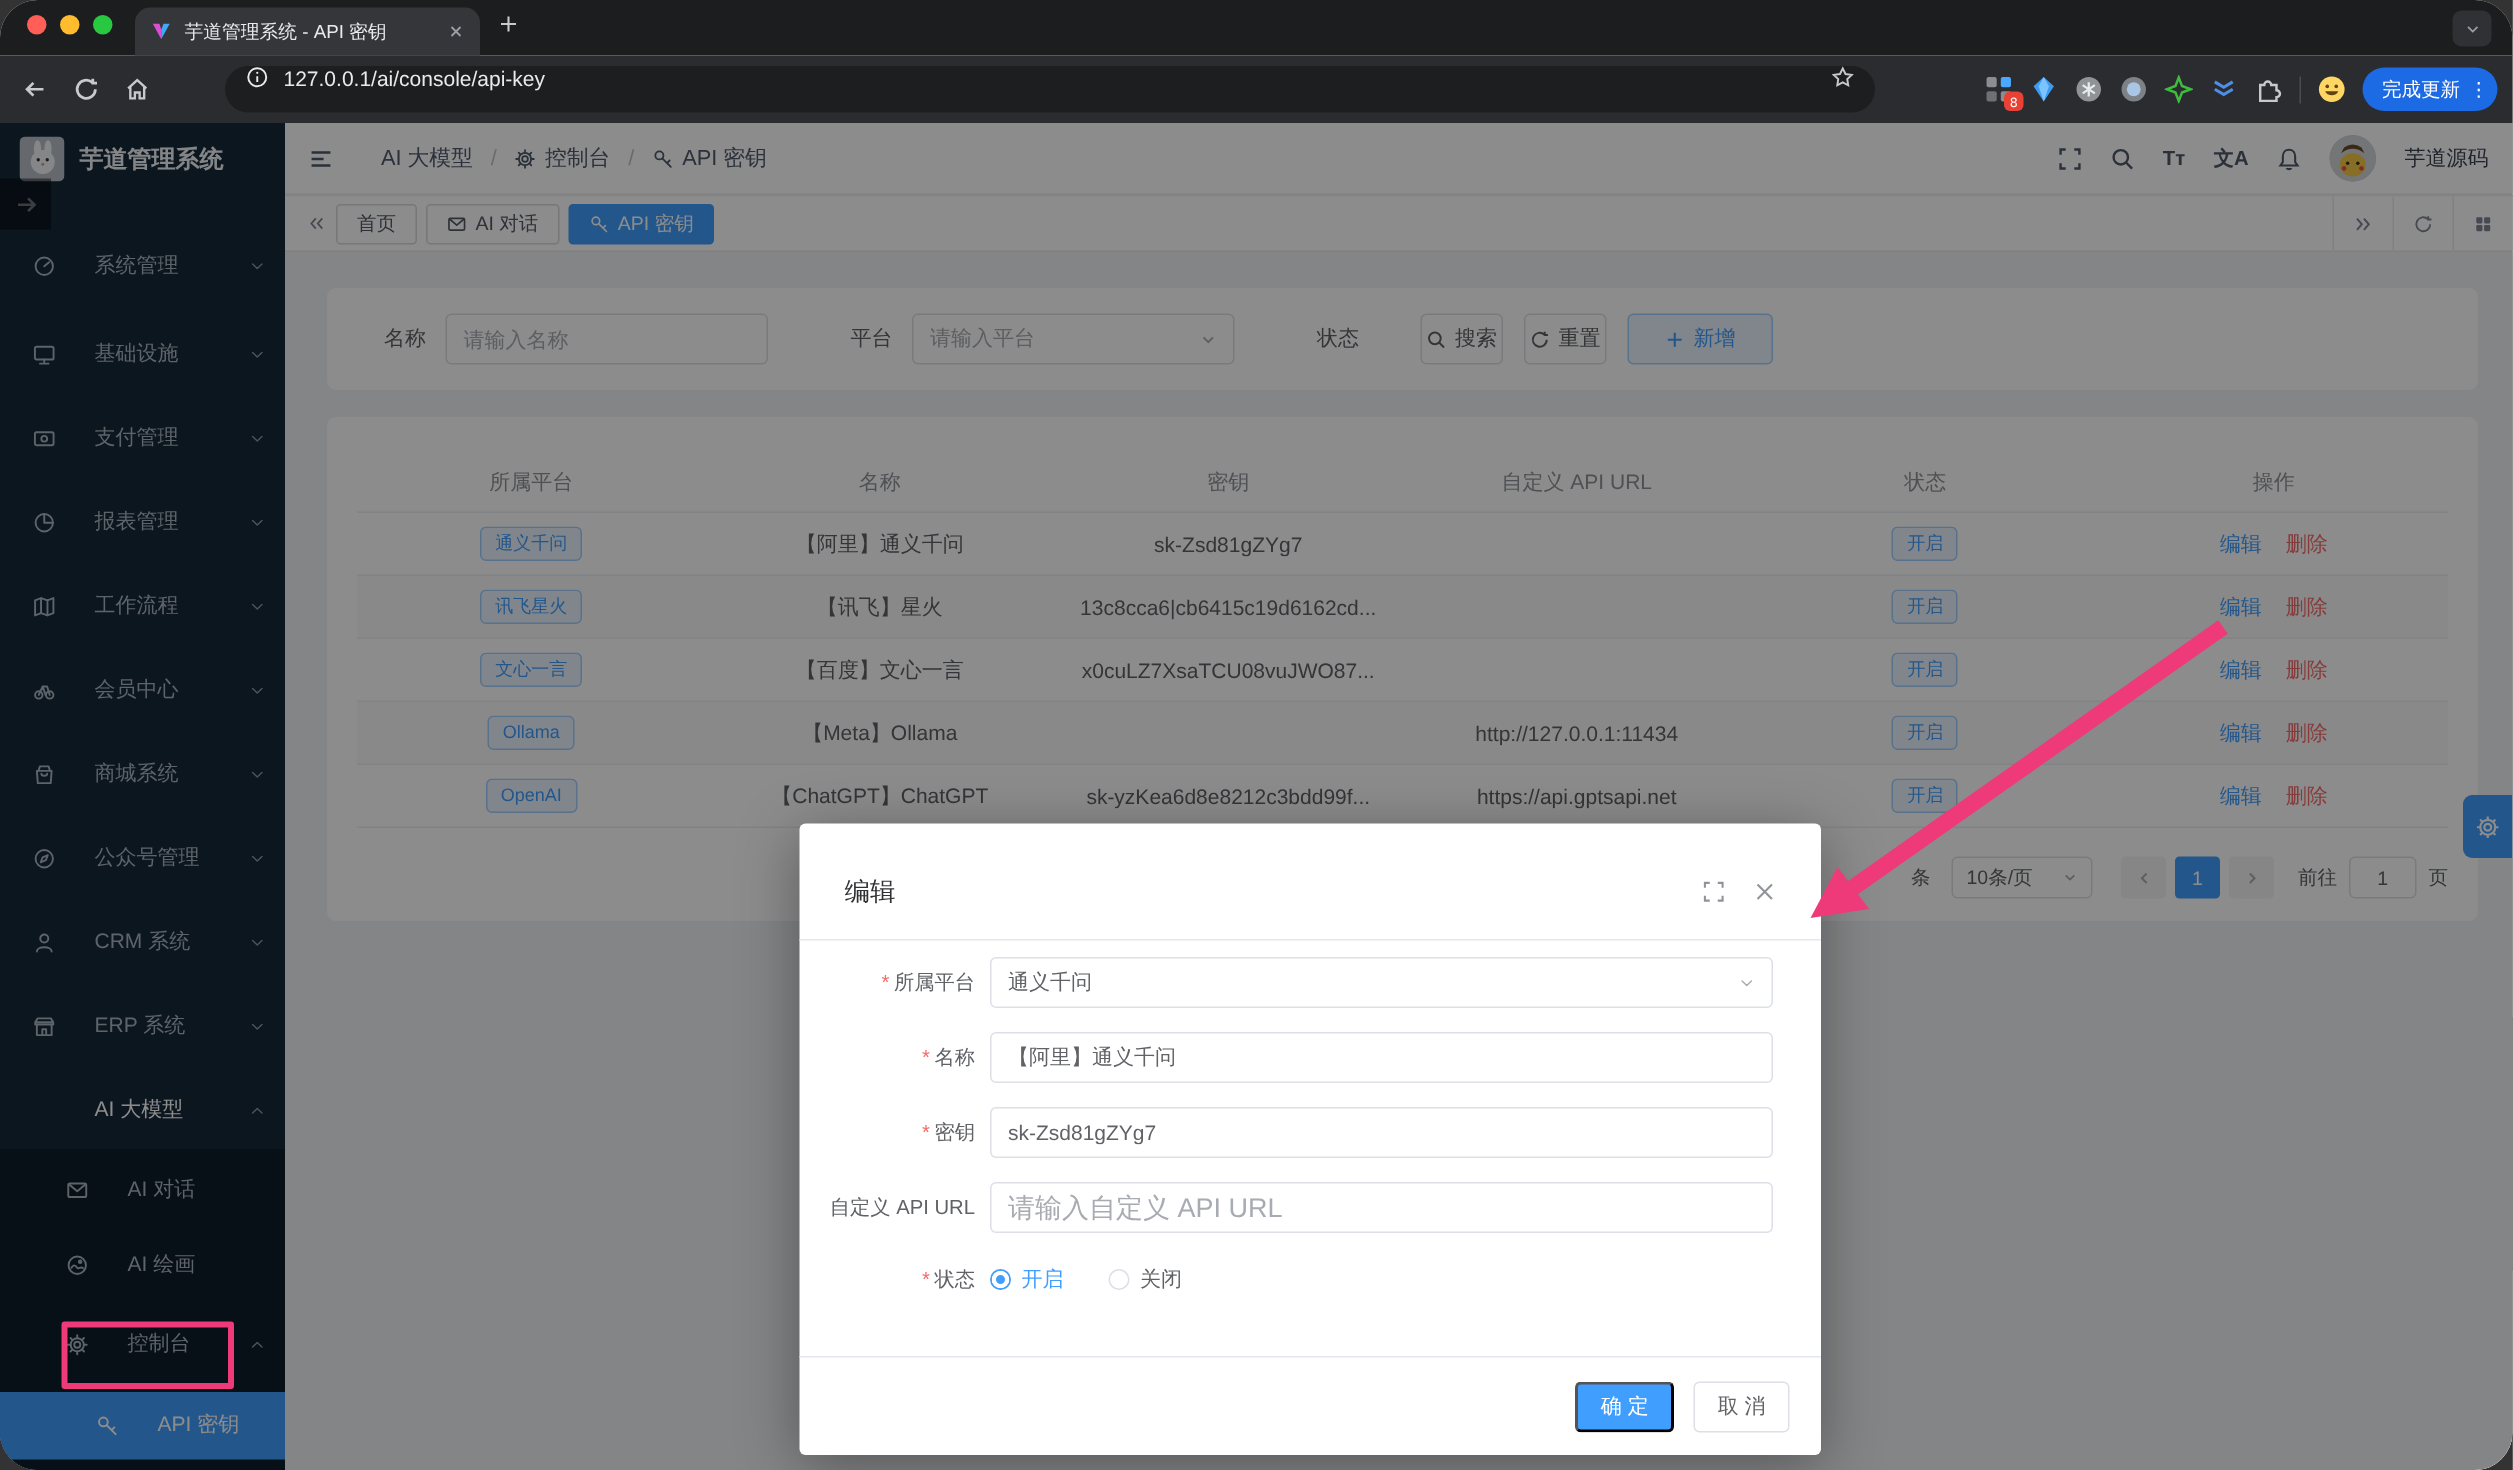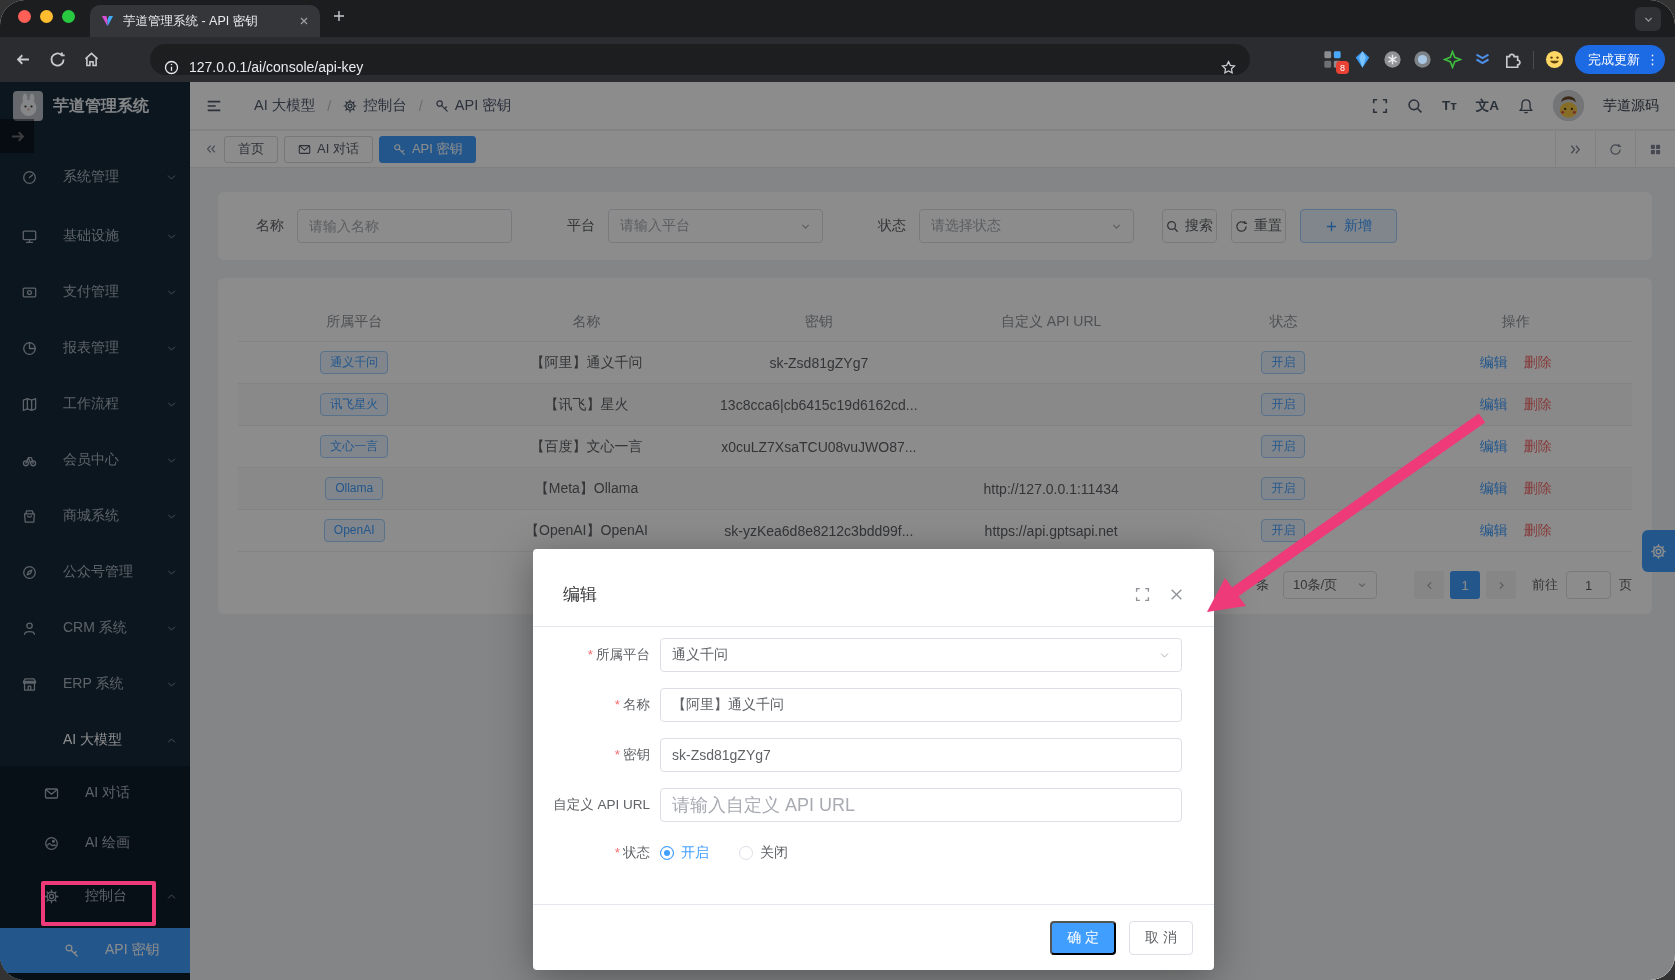--- a/index.html
+++ b/index.html
@@ -13,21 +13,21 @@
   .traffic { position:absolute; top:10px; width:13px; height:13px; border-radius:50%; }
   .t-red{ left:18px; background:#ff5f57; } .t-yellow{ left:40px; background:#febc2e; } .t-green{ left:62px; background:#28c840; }
   .tab { position:absolute; left:90px; top:5px; width:230px; height:32px; background:#35363a; border-radius:10px 10px 0 0; color:#e8eaed; display:flex; align-items:center; gap:8px; padding:0 10px; font-size:12.5px; }
   .tab-title { flex:1; white-space:nowrap; overflow:hidden; }
   .tab-close { color:#9aa0a6; font-size:12px; }
   .newtab { position:absolute; left:332px; top:9px; color:#c7cacd; font-size:15px; }
   .tabsearch { position:absolute; right:14px; top:7px; width:26px; height:24px; background:#303134; border-radius:6px; color:#9aa0a6; display:flex; align-items:center; justify-content:center; font-size:11px; }
   .toolbar { position:absolute; top:37px; left:0; right:0; height:45px; background:#2b2c2f; display:flex; align-items:center; color:#c7cacd; }
   .nav-ic { width:34px; height:34px; display:flex; align-items:center; justify-content:center; font-size:17px; }
   .nav-ic.dim { color:#6e7073; }
-  .addr { position:absolute; left:150px; top:7px; width:1100px; height:31px; background:#1d1e20; border-radius:16px; display:flex; align-items:flex-end; gap:10px; padding:0 14px; color:#e8eaed; font-size:14px; }
+  .addr { position:absolute; left:150px; top:7px; width:1100px; height:31px; background:#1d1e20; border-radius:16px; display:flex; align-items:flex-start; gap:10px; padding:0 14px; color:#e8eaed; font-size:14px; }
   .addr .star { margin-left:auto; font-size:15px; color:#c7cacd; }
   .ext-row { position:absolute; right:10px; top:6px; height:33px; display:flex; align-items:center; gap:11px; }
   .ext { position:relative; width:19px; height:19px; display:flex; align-items:center; justify-content:center; }
   .ext-badge { position:absolute; right:-7px; bottom:-5px; background:#e94235; color:#fff; font-size:9px; min-width:13px; height:13px; border-radius:4px; display:flex; align-items:center; justify-content:center; padding:0 2px; }
   .ext-sep { width:1px; height:18px; background:#4a4c4f; }
   .update-pill { height:29px; background:#1d6ae5; border-radius:15px; color:#fff; display:flex; align-items:center; gap:6px; padding:0 6px 0 13px; font-size:13px; }
   .dots-v { letter-spacing:0; font-size:13px; }
 
   
   .app { position:absolute; top:82px; left:0; right:0; bottom:0; background:#f0f2f5; }
@@ -80,21 +80,21 @@
   .trow { display:flex; align-items:center; border-bottom:1px solid #ebeef5; }
   .trow.head { height:40px; color:#909399; }
   .trow.body { height:42px; color:#606266; }
   .trow.stripe { background:#fafafa; }
   .tcell { flex:1; text-align:center; white-space:nowrap; overflow:hidden; }
   .etag { display:inline-block; padding:0 9px; height:23px; line-height:21px; font-size:12px; color:#409eff; background:#ecf5ff; border:1px solid #a0cfff; border-radius:4px; }
   .lnk-edit { color:#409eff; margin-right:16px; }
   .lnk-del { color:#f56c6c; }
   .pagination { position:absolute; right:20px; bottom:15px; display:flex; align-items:center; font-size:13px; color:#606266; }
   .pg-suffix { margin-right:14px; }
-  .pg-select { width:94px; height:28px; border:1px solid #dcdfe6; border-radius:4px; display:flex; align-items:center; justify-content:space-between; padding:0 9px; margin-right:34px; color:#606266; }
+  .pg-select { width:94px; height:28px; border:1px solid #dcdfe6; border-radius:4px; display:flex; align-items:center; justify-content:space-between; padding:0 9px; margin-right:16px; color:#606266; }
   .pg-select .chev { color:#a8abb2; font-size:10px; }
   .pg-btn { width:30px; height:28px; border-radius:3px; background:#f4f4f5; color:#a8abb2; display:flex; align-items:center; justify-content:center; font-size:11px; margin:0 3px; }
   .pg-num { width:30px; height:28px; border-radius:3px; background:#409eff; color:#fff; display:flex; align-items:center; justify-content:center; margin:0 3px; }
   .pg-goto { margin-left:13px; margin-right:8px; }
   .pg-input { width:45px; height:28px; border:1px solid #dcdfe6; border-radius:4px; text-align:center; font-size:13px; color:#606266; margin-right:8px; outline:none; font-family:inherit; }
   .gear-fab { position:absolute; right:0; top:448px; width:33px; height:42px; background:#409eff; border-radius:6px 0 0 6px; color:#fff; display:flex; align-items:center; justify-content:center; font-size:17px; }
 
   
   .dim { position:absolute; left:0; right:0; top:82px; bottom:0; background:rgba(0,0,0,0.45); z-index:30; }
   .modal { position:absolute; left:533px; top:549px; width:681px; height:421px; background:#fff; border-radius:4px; z-index:40; box-shadow:0 8px 40px rgba(0,0,0,.35); }
@@ -597,28 +597,20 @@
           <span class="f-label">平台</span>
           <div class="selbox gap-field">
             <span class="ph">请输入平台</span>
             <span class="chev ic">
                 <svg viewBox="0 0 14 14" stroke="currentColor" stroke-width="1.6" fill="none">
                   <path d="M3 5 L7 9 L11 5"></path>
                 </svg>
               </span>
           </div>
           <span class="f-label">状态</span>
-          <div class="selbox">
-            <span class="ph">请选择状态</span>
-            <span class="chev ic">
-                <svg viewBox="0 0 14 14" stroke="currentColor" stroke-width="1.6" fill="none">
-                  <path d="M3 5 L7 9 L11 5"></path>
-                </svg>
-              </span>
-          </div>
           <button class="btn" style="margin-left:28px">
             <span class="ic">
                 <svg viewBox="0 0 14 14" stroke="currentColor" stroke-width="1.4" fill="none">
                   <circle cx="6" cy="6" r="4.2"></circle>
                   <path d="M9.2 9.2 L12.6 12.6"></path>
                 </svg>
               </span>
             <span>搜索</span>
           </button>
           <button class="btn" style="margin-left:14px">
@@ -676,21 +668,21 @@
               <div class="trow body stripe">
                 <div class="tcell"><span class="etag">Ollama</span></div>
                 <div class="tcell">【Meta】Ollama</div>
                 <div class="tcell"></div>
                 <div class="tcell">http://127.0.0.1:11434</div>
                 <div class="tcell"><span class="etag">开启</span></div>
                 <div class="tcell"><span class="lnk-edit">编辑</span><span class="lnk-del">删除</span></div>
               </div>
               <div class="trow body">
                 <div class="tcell"><span class="etag">OpenAI</span></div>
-                <div class="tcell">【OpenAI】OpenAI</div>
+                <div class="tcell">【ChatGPT】ChatGPT</div>
                 <div class="tcell">sk-yzKea6d8e8212c3bdd99f...</div>
                 <div class="tcell">https://api.gptsapi.net</div>
                 <div class="tcell"><span class="etag">开启</span></div>
                 <div class="tcell"><span class="lnk-edit">编辑</span><span class="lnk-del">删除</span></div>
               </div>
             </div>
           <div class="pagination">
             <span class="pg-suffix">条</span>
             <div class="pg-select">
               <span>10条/页</span>

